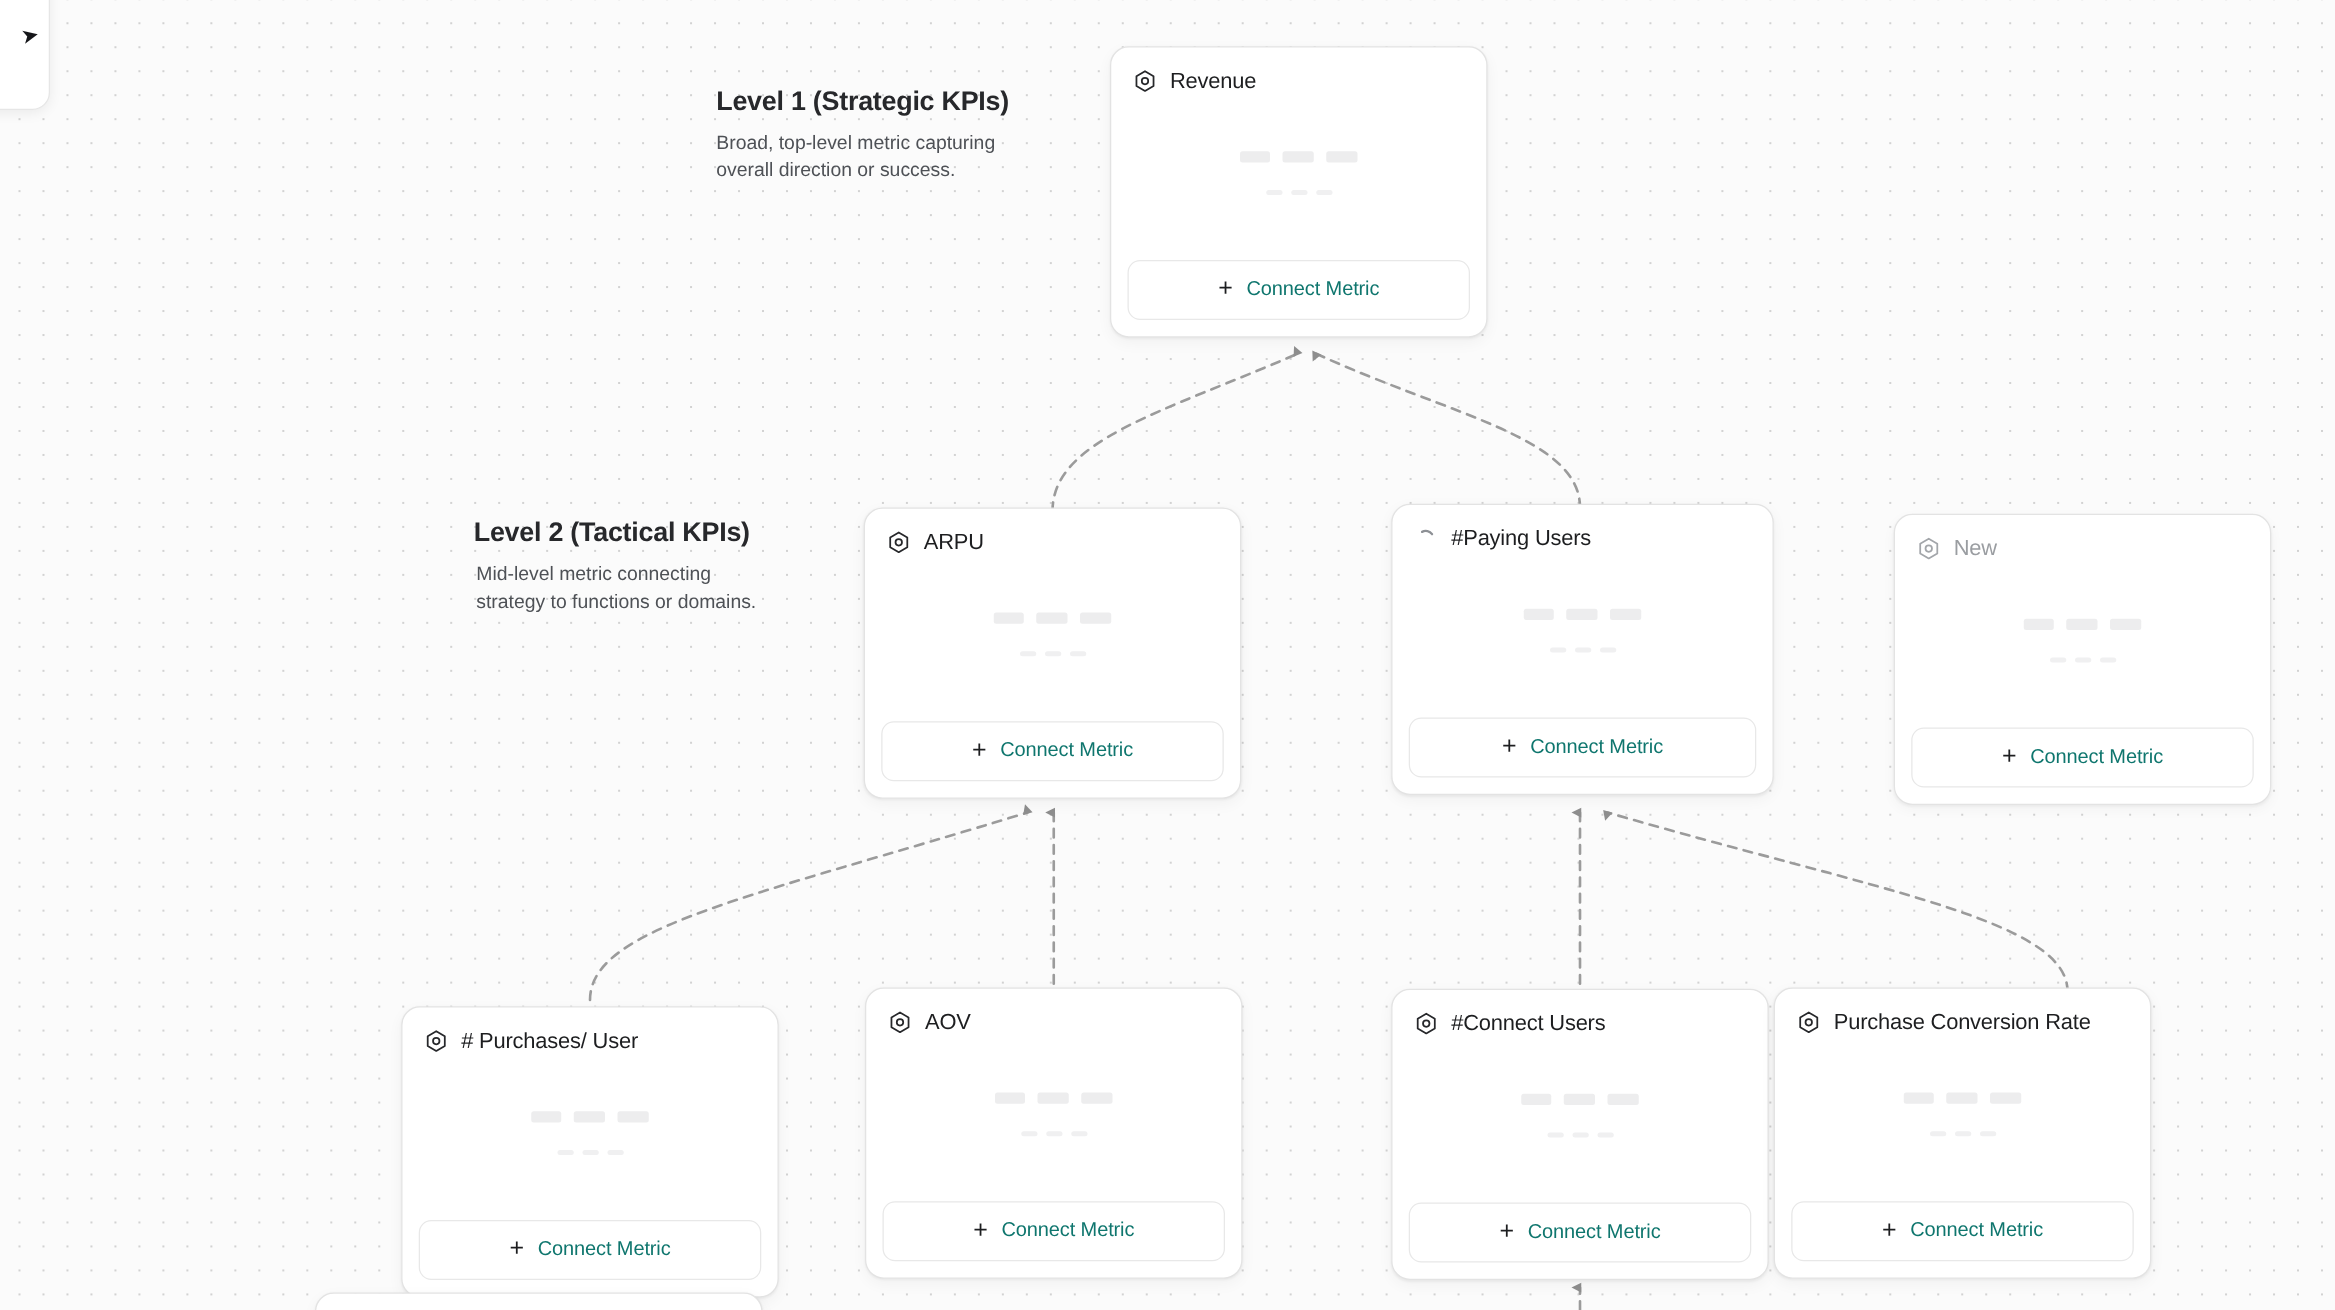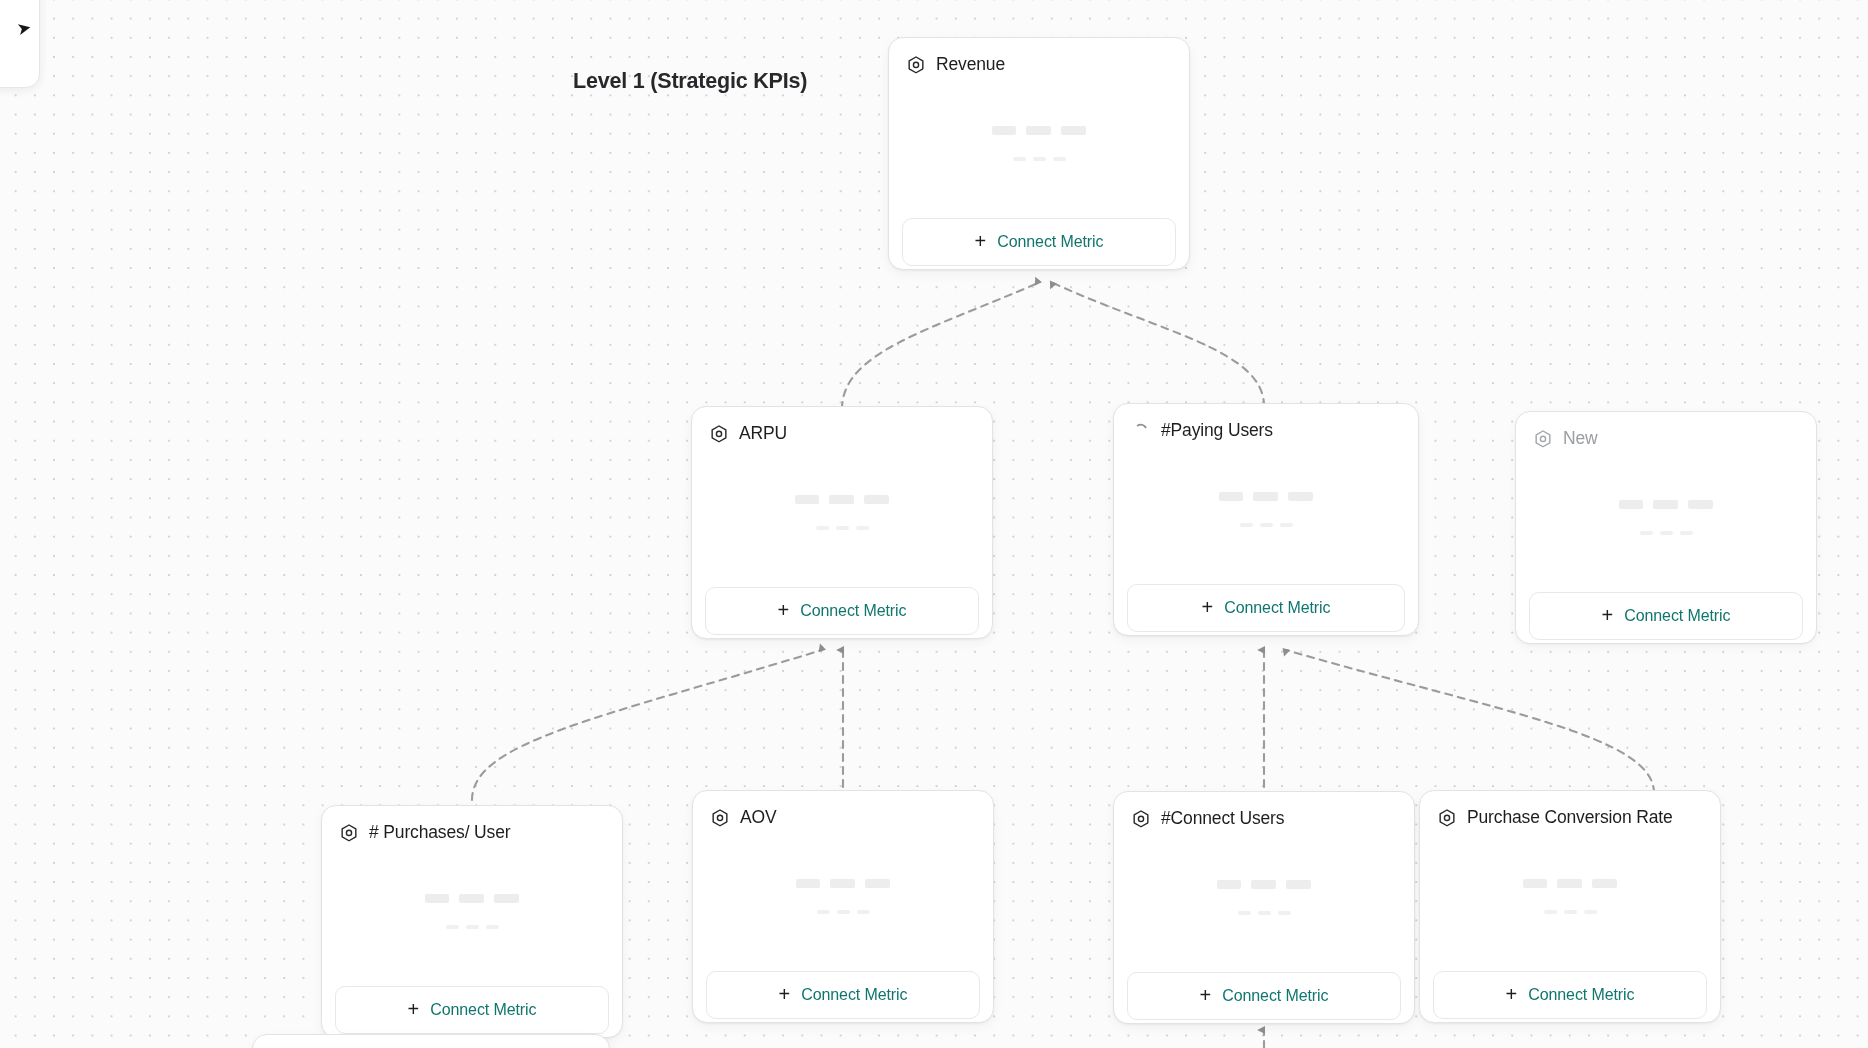--- a/index.html
+++ b/index.html
@@ -39,21 +39,21 @@
 
   
   .card {
     position: absolute;
     background: #ffffff;
     border: 1px solid #e3e3e3;
     border-radius: 15px;
     box-shadow: 0 1px 2px rgba(17,17,17,0.05), 0 4px 12px rgba(17,17,17,0.045);
     display: flex;
     flex-direction: column;
-    padding: 13px 13px 3px 13px;
+    padding: 13px 13px 13px 13px;
   }
   .card-head {
     display: flex;
     align-items: center;
     gap: 10px;
     padding: 3px 2px 0 4px;
   }
   .card-icon { width: 20px; height: 20px; flex: 0 0 20px; display: block; }
   .card-title {
     font-size: 17.5px;
@@ -157,22 +157,27 @@
       <path d="M1264,1048 L1264,1030" marker-end="url(#arw)"></path>
     </g>
   </svg>
 
   <div id="corner-panel">
     <span class="cursor-glyph">➤</span>
   </div>
 
   <div class="level-block" style="left:573px; top:26px; width:250px;">
     <div class="level-title">Level 1 (Strategic KPIs)</div>
-  </div>
-
+    <div class="level-desc">Broad, top-level metric capturing overall direction or success.</div>
+  </div>
+
+  <div class="level-block" style="left:379px; top:371px; width:250px;">
+    <div class="level-title">Level 2 (Tactical KPIs)</div>
+    <div class="level-desc" style="margin-left:2px;">Mid-level metric connecting strategy to functions or domains.</div>
+  </div>
 
 
   <div class="card" style="left:888px; top:37px; width:302px; height:233px;">
     <div class="card-head">
       <svg class="card-icon" viewBox="0 0 24 24">
         <path d="M12 2.4 L20.2 7.1 L20.2 16.6 L12 21.3 L3.8 16.6 L3.8 7.1 Z" fill="none" stroke="#27282b" stroke-width="1.7" stroke-linejoin="round"></path>
         <circle cx="12" cy="11.85" r="3.1" fill="none" stroke="#27282b" stroke-width="1.7"></circle>
       </svg>
       <div class="card-title">Revenue</div>
     </div>

